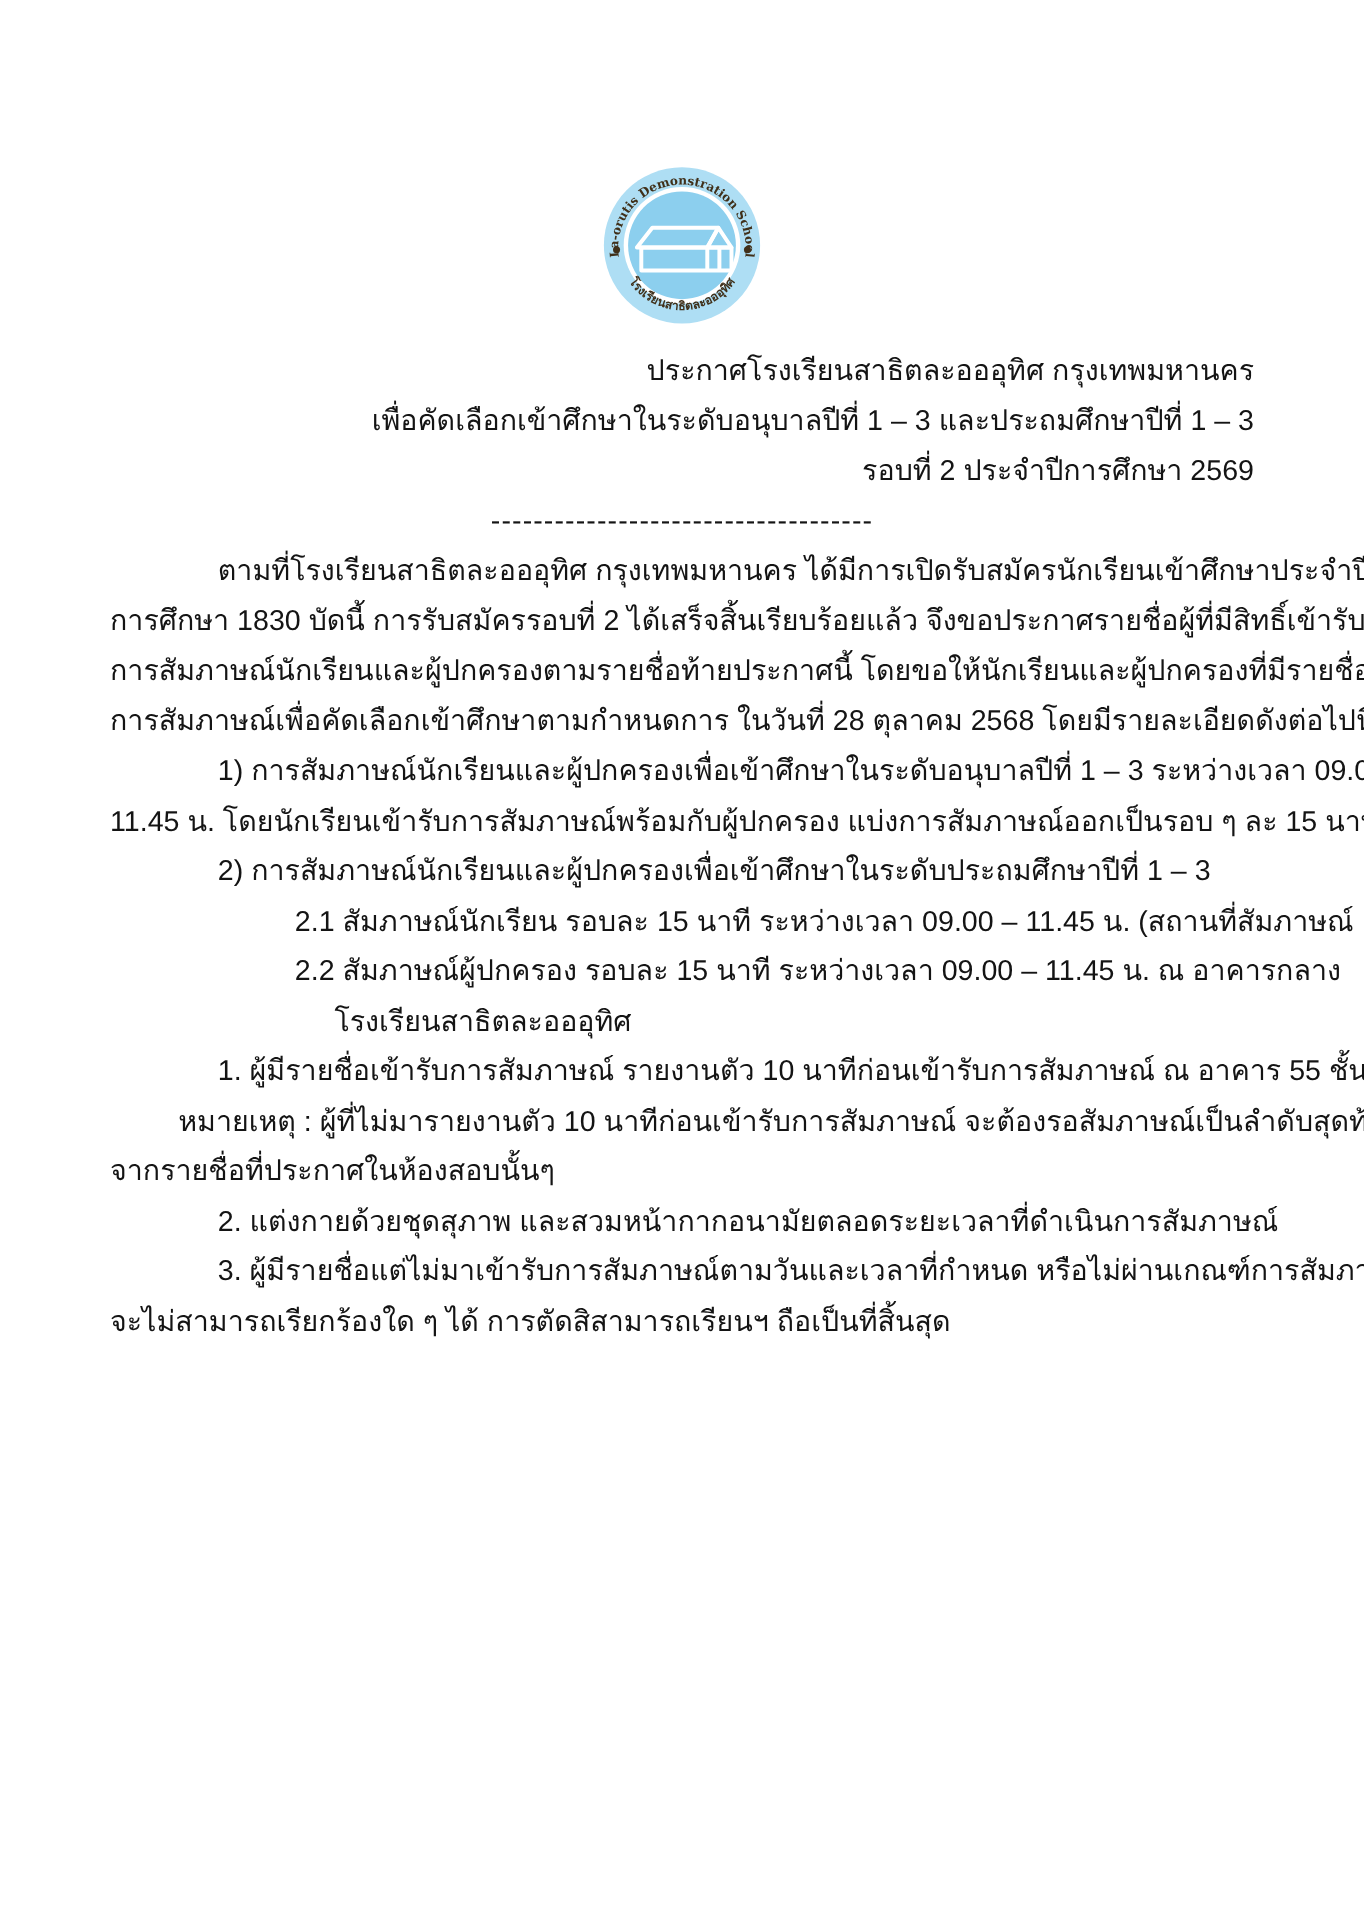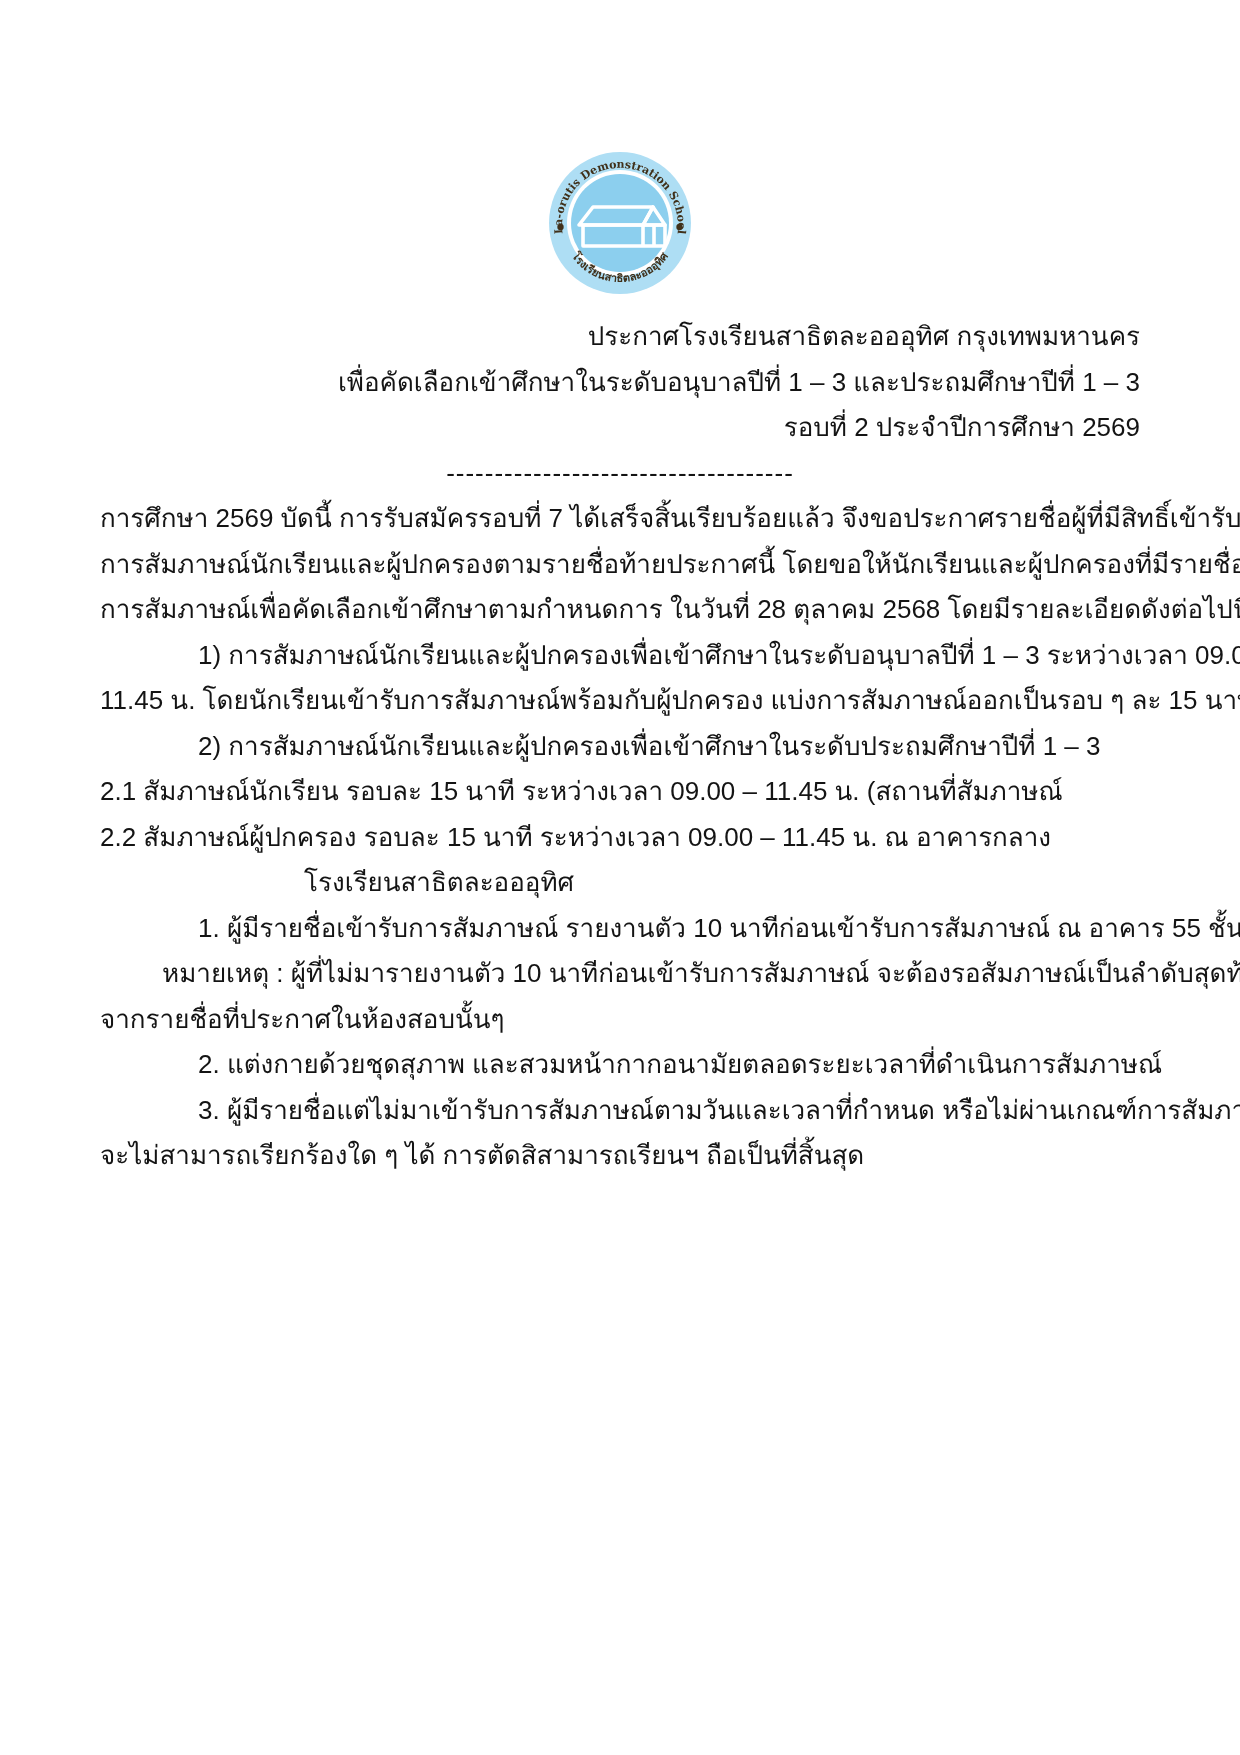--- a/index.html
+++ b/index.html
@@ -37,21 +37,21 @@
     white-space:nowrap;
   }
   .body-block,.rules-block{
     font-size:26px;
     line-height:45.5px;
   }
   .line{white-space:nowrap;}
   .ind-0{margin-left:0;}
   .ind-1{margin-left:98px;}
   .ind-note{margin-left:62px;}
-  .ind-2{}
+  .ind-2{margin-left:168px;}
   .ind-3{margin-left:204px;}
   .rules-heading{
     font-weight:700;
     margin-top:45px;
     font-size:26px;
     line-height:45.5px;
   }
   .logo-eng-text{
     font-family:"DejaVu Serif","Liberation Serif",serif;
     font-weight:700;
@@ -104,21 +104,22 @@
 
     <div class="title-block">
       <div class="line">ประกาศโรงเรียนสาธิตละอออุทิศ กรุงเทพมหานคร</div>
       <div class="line">เพื่อคัดเลือกเข้าศึกษาในระดับอนุบาลปีที่ 1 – 3 และประถมศึกษาปีที่ 1 – 3</div>
       <div class="line">รอบที่ 2 ประจำปีการศึกษา 2569</div>
     </div>
 
     <div class="divider-line">------------------------------------</div>
 
     <div class="body-block">
-      <div class="line ind-0">การศึกษา 2569 บัดนี้ การรับสมัครรอบที่ 7 ได้เสร็จสิ้นเรียบร้อยแล้ว จึงขอประกาศรายชื่อผู้ที่มีสิทธิ์เข้ารับ</div>
+      <div class="line ind-1">ตามที่โรงเรียนสาธิตละอออุทิศ กรุงเทพมหานคร ได้มีการเปิดรับสมัครนักเรียนเข้าศึกษาประจำปี</div>
+      <div class="line ind-0">การศึกษา 1830 บัดนี้ การรับสมัครรอบที่ 2 ได้เสร็จสิ้นเรียบร้อยแล้ว จึงขอประกาศรายชื่อผู้ที่มีสิทธิ์เข้ารับ</div>
       <div class="line ind-0">การสัมภาษณ์นักเรียนและผู้ปกครองตามรายชื่อท้ายประกาศนี้ โดยขอให้นักเรียนและผู้ปกครองที่มีรายชื่อเข้ารับ</div>
       <div class="line ind-0">การสัมภาษณ์เพื่อคัดเลือกเข้าศึกษาตามกำหนดการ ในวันที่ 28 ตุลาคม 2568 โดยมีรายละเอียดดังต่อไปนี้</div>
       <div class="line ind-1">1) การสัมภาษณ์นักเรียนและผู้ปกครองเพื่อเข้าศึกษาในระดับอนุบาลปีที่ 1 – 3 ระหว่างเวลา 09.00 –</div>
       <div class="line ind-0">11.45 น. โดยนักเรียนเข้ารับการสัมภาษณ์พร้อมกับผู้ปกครอง แบ่งการสัมภาษณ์ออกเป็นรอบ ๆ ละ 15 นาที</div>
       <div class="line ind-1">2) การสัมภาษณ์นักเรียนและผู้ปกครองเพื่อเข้าศึกษาในระดับประถมศึกษาปีที่ 1 – 3</div>
       <div class="line ind-2">2.1 สัมภาษณ์นักเรียน รอบละ 15 นาที ระหว่างเวลา 09.00 – 11.45 น. (สถานที่สัมภาษณ์</div>
       <div class="line ind-2">2.2 สัมภาษณ์ผู้ปกครอง รอบละ 15 นาที ระหว่างเวลา 09.00 – 11.45 น. ณ อาคารกลาง</div>
       <div class="line ind-3">โรงเรียนสาธิตละอออุทิศ</div>
     </div>
 

